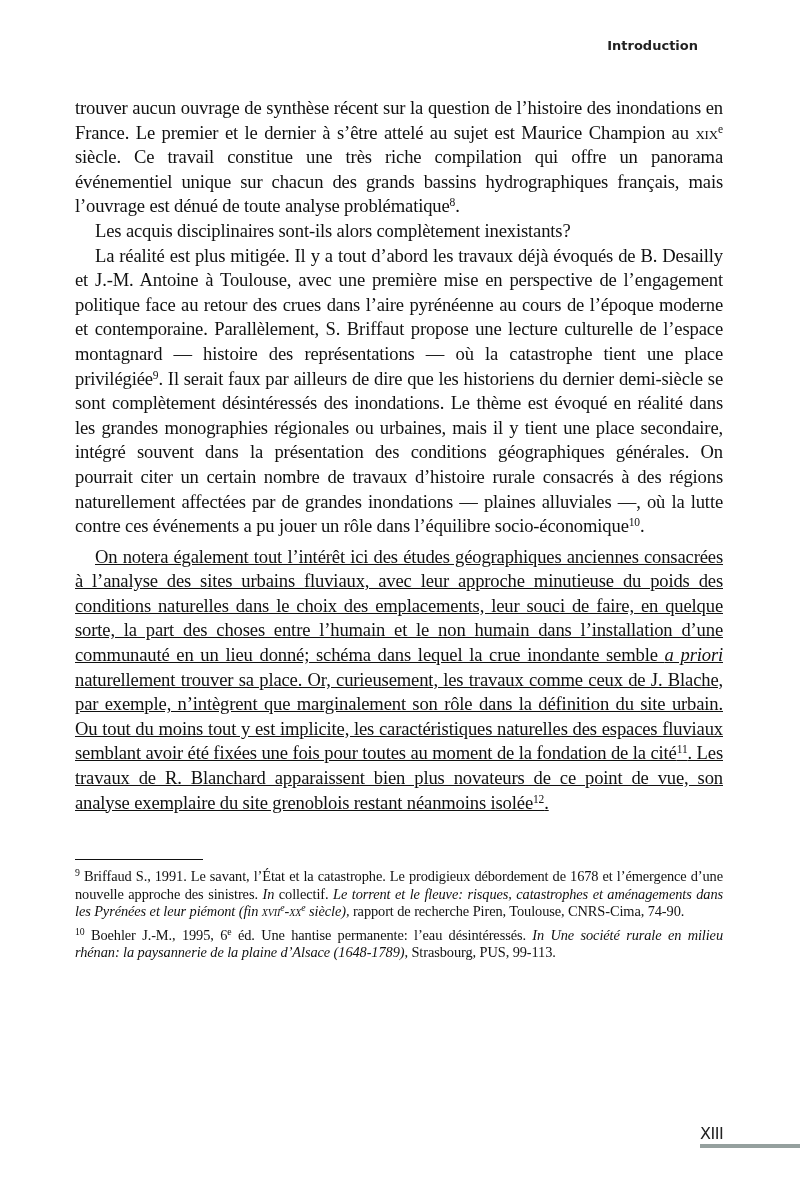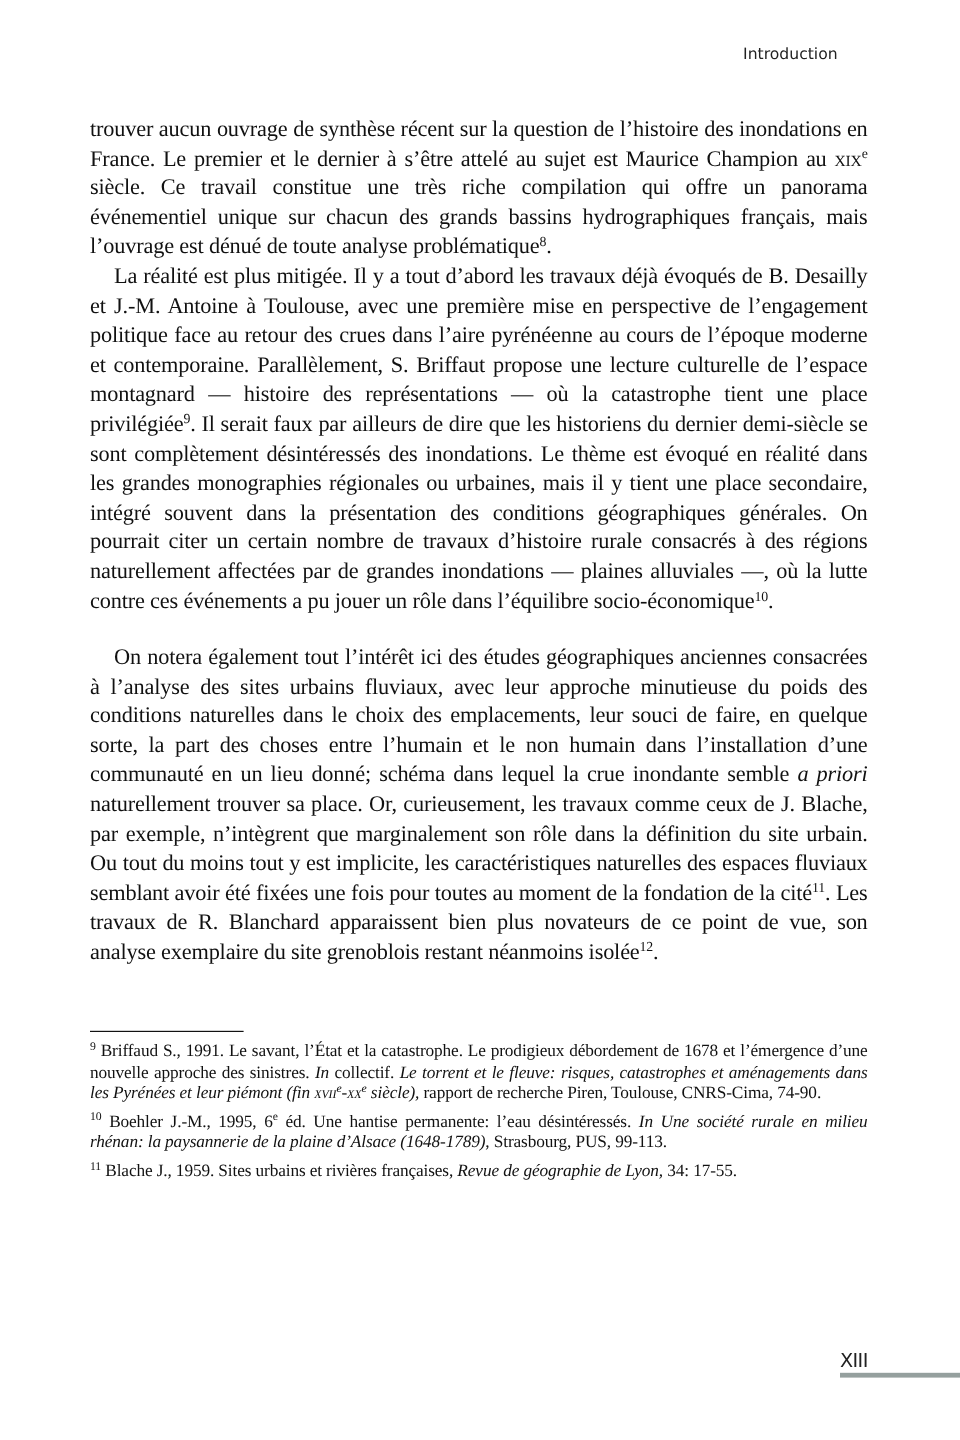--- a/index.html
+++ b/index.html
@@ -1,28 +1,28 @@
 <!DOCTYPE html>
 <html><head>
   <meta charset="utf-8">
   <style>
     html, body { margin: 0; padding: 0; background: #ffffff; }
     body { width: 800px; height: 1200px; position: relative; overflow: hidden; }
     .running-head {
       position: absolute; top: 38px; right: 102px;
-      font-family: "DejaVu Sans", sans-serif; font-weight: normal; font-size: 13px; color: #222;
+      font-family: "DejaVu Sans", sans-serif; font-weight: bold; font-size: 13px; color: #222;
     }
     .body-text {
       position: absolute; left: 75px; top: 96px; width: 648px;
       font-family: "Liberation Serif", serif; font-size: 18.6px; line-height: 24.6px; color: #111;
       text-align: justify; letter-spacing: -0.15px;
     }
     .body-text p { margin: 0; }
     .body-text p.indent { text-indent: 20px; }
-    .body-text p.indent.gap { margin-top: 22px; }
+    .body-text p.indent.gap { margin-top: 6px; text-decoration: underline; }
     sup { font-size: 0.62em; line-height: 0; vertical-align: 0.55em; }
     .sc { font-variant: small-caps; text-transform: lowercase; }
     .fn-rule {
       position: absolute; left: 75px; top: 859px; width: 128px; height: 1px; background: #111;
     }
     .footnotes {
       position: absolute; left: 75px; top: 868px; width: 648px;
       font-family: "Liberation Serif", serif; font-size: 14.4px; line-height: 17.6px; color: #111;
       text-align: justify; letter-spacing: -0.1px;
     }
@@ -36,26 +36,26 @@
       position: absolute; top: 1144px; left: 700px; width: 100px; height: 4px; background: #95a09e;
     }
   </style>
 </head>
 <body>
 
 <div class="running-head">Introduction</div>
 
 <div class="body-text">
   <p><span>trouver aucun ouvrage de synthèse récent sur la question de l’histoire des inondations en France. Le premier et le dernier à s’être attelé au sujet est Maurice Champion au </span><span class="sc">xix</span><sup>e</sup><span> siècle. Ce travail constitue une très riche compilation qui offre un panorama événementiel unique sur chacun des grands bassins hydrographiques français, mais l’ouvrage est dénué de toute analyse problématique</span><sup>8</sup><span>.</span></p>
+  <p class="indent">Les acquis disciplinaires sont-ils alors complètement inexistants?</p>
   <p class="indent"><span>La réalité est plus mitigée. Il y a tout d’abord les travaux déjà évoqués de B. Desailly et J.-M. Antoine à Toulouse, avec une première mise en perspective de l’engagement politique face au retour des crues dans l’aire pyrénéenne au cours de l’époque moderne et contemporaine. Parallèlement, S. Briffaut propose une lecture culturelle de l’espace montagnard — histoire des représentations — où la catastrophe tient une place privilégiée</span><sup>9</sup><span>. Il serait faux par ailleurs de dire que les historiens du dernier demi-siècle se sont complètement désintéressés des inondations. Le thème est évoqué en réalité dans les grandes monographies régionales ou urbaines, mais il y tient une place secondaire, intégré souvent dans la présentation des conditions géographiques générales. On pourrait citer un certain nombre de travaux d’histoire rurale consacrés à des régions naturellement affectées par de grandes inondations — plaines alluviales —, où la lutte contre ces événements a pu jouer un rôle dans l’équilibre socio-économique</span><sup>10</sup><span>.</span></p>
   <p class="indent gap"><span>On notera également tout l’intérêt ici des études géographiques anciennes consacrées à l’analyse des sites urbains fluviaux, avec leur approche minutieuse du poids des conditions naturelles dans le choix des emplacements, leur souci de faire, en quelque sorte, la part des choses entre l’humain et le non humain dans l’installation d’une communauté en un lieu donné; schéma dans lequel la crue inondante semble </span><i>a priori</i><span> naturellement trouver sa place. Or, curieusement, les travaux comme ceux de J. Blache, par exemple, n’intègrent que marginalement son rôle dans la définition du site urbain. Ou tout du moins tout y est implicite, les caractéristiques naturelles des espaces fluviaux semblant avoir été fixées une fois pour toutes au moment de la fondation de la cité</span><sup>11</sup><span>. Les travaux de R. Blanchard apparaissent bien plus novateurs de ce point de vue, son analyse exemplaire du site grenoblois restant néanmoins isolée</span><sup>12</sup><span>.</span></p>
 </div>
 
 <div class="fn-rule"></div>
 
 <div class="footnotes">
   <p><sup>9</sup><span> Briffaud S., 1991. Le savant, l’État et la catastrophe. Le prodigieux débordement de 1678 et l’émergence d’une nouvelle approche des sinistres. </span><i>In</i><span> collectif. </span><i>Le torrent et le fleuve: risques, catastrophes et aménagements dans les Pyrénées et leur piémont (fin </i><i class="sc">xvii</i><sup><i>e</i></sup><i>-</i><i class="sc">xx</i><sup><i>e</i></sup><i> siècle),</i><span> rapport de recherche Piren, Toulouse, CNRS-Cima, 74-90.</span></p>
   <p><sup>10</sup><span> Boehler J.-M., 1995, 6</span><sup>e</sup><span> éd. Une hantise permanente: l’eau désintéressés. </span><i>In Une société rurale en milieu rhénan: la paysannerie de la plaine d’Alsace (1648-1789)</i><span>, Strasbourg, PUS, 99-113.</span></p>
-  <p><sup>11</sup><span> Blache J., 1959. Sites urbains et rivières françaises, </span><i>Revue de géographie de Lyon,</i><span> 34: 17-55.</span></p>
 </div>
 
 <div class="folio">XIII</div>
 <div class="folio-bar"></div>
 
 </body></html>

